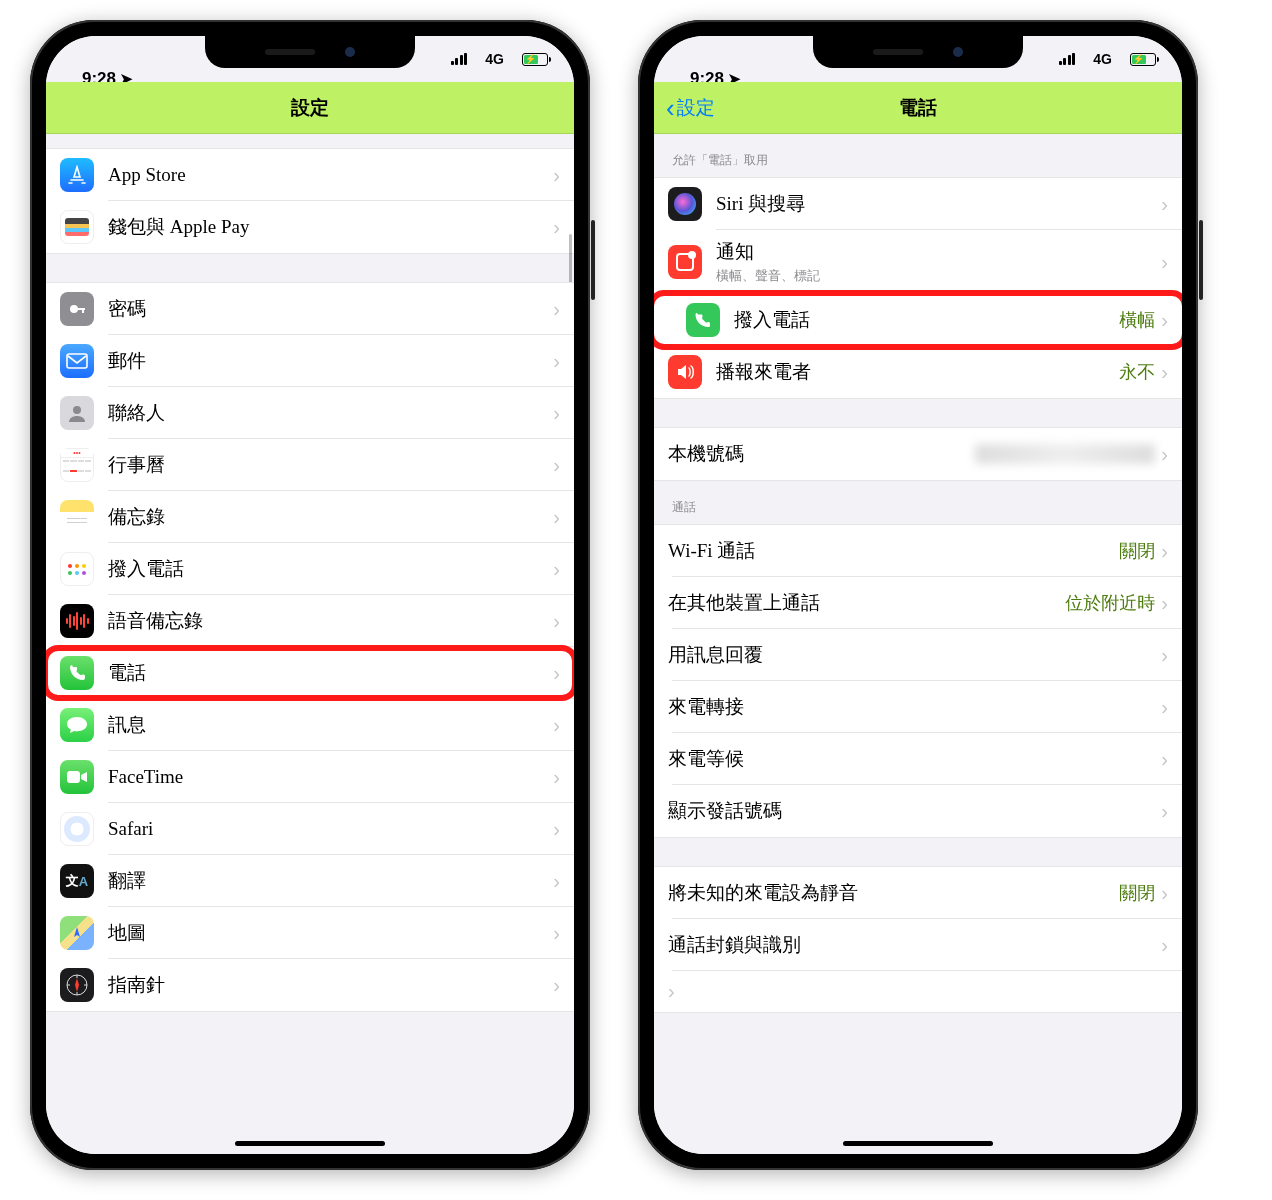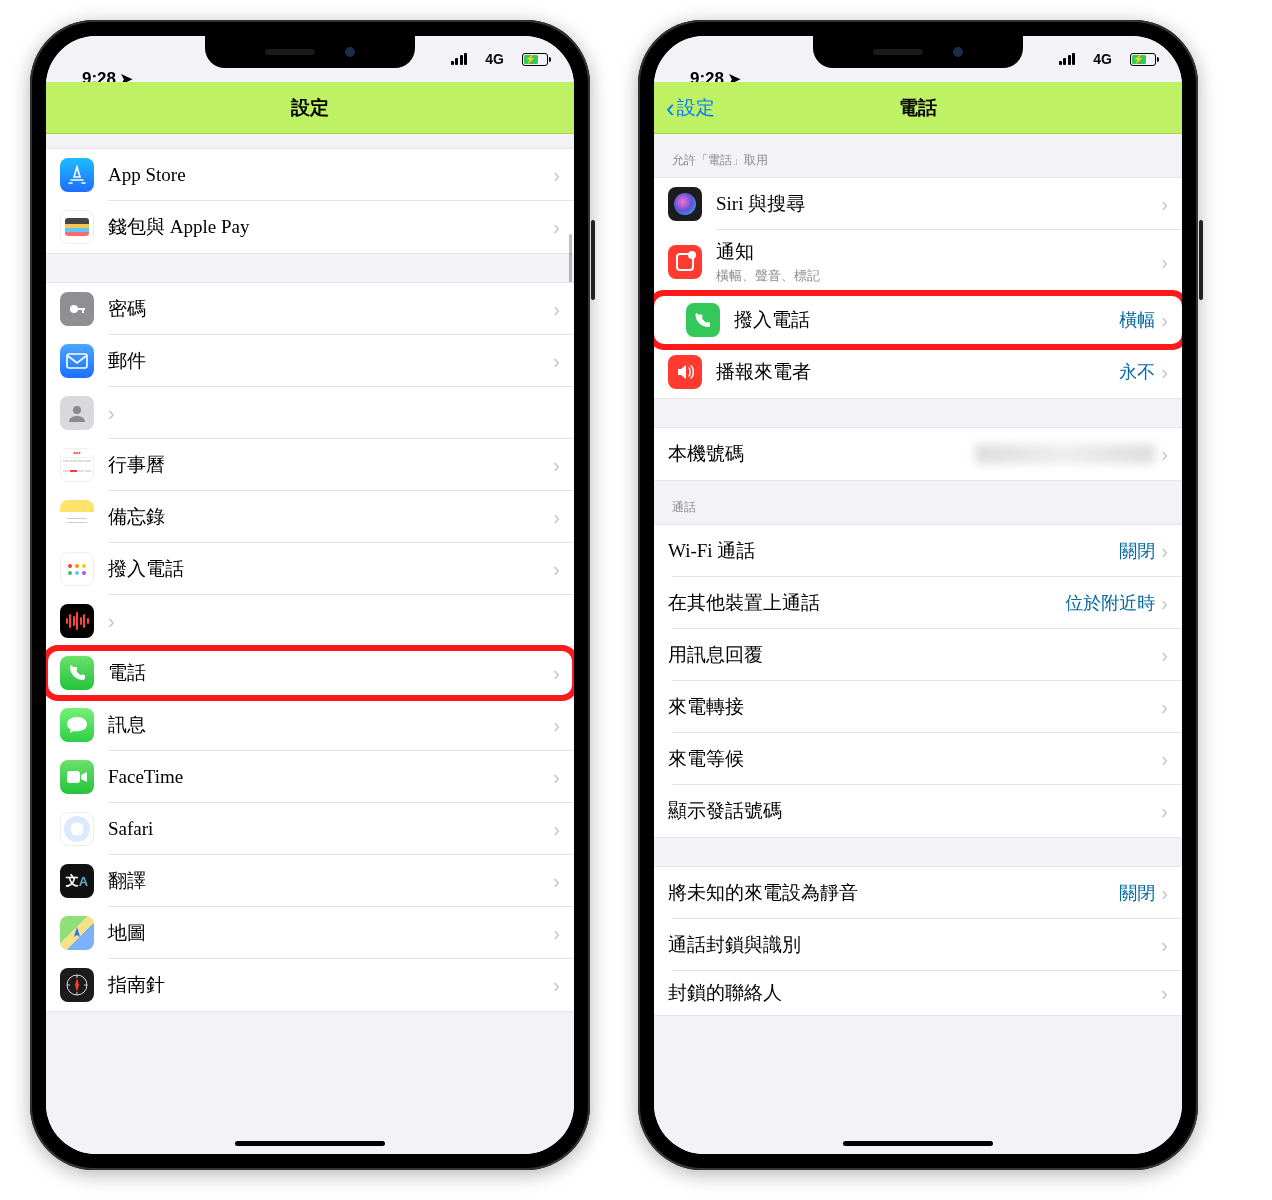--- a/index.html
+++ b/index.html
@@ -108,21 +108,21 @@
   }
   .row.no-icon:not(:last-child)::after{left:18px;}
   .icon{
     width:34px;height:34px;border-radius:8px;margin-right:14px;
     display:flex;align-items:center;justify-content:center;
     font-size:18px;color:#fff;flex-shrink:0;
   }
   .label-col{flex:1;min-width:0;font-family:Liberation Serif, serif;}
   .row-label{font-size:19px;color:#000;}
   .row-sub{font-size:13px;color:#8a8a8e;margin-top:2px;}
-  .row-detail{font-size:18px;color:#0369a1;margin-right:6px;}
+  .row-detail{font-size:18px;color:#4d7c0f;margin-right:6px;}
   .chev{color:#c6c6c8;font-size:20px;font-weight:400;}
   .spacer{height:28px;}
   .spacer-sm{height:14px;}
 
   .highlight{
     position:absolute;
     border:6px solid #ff1a1a;
     border-radius:16px;
     pointer-events:none;
     z-index:5;
@@ -256,20 +256,23 @@
             </div>
           <span class="chev">›</span>
         </div>
         <div class="row">
           <div class="icon ic-contacts">
             <svg width="20" height="20" viewBox="0 0 20 20" fill="#8a8a8e">
                 <circle cx="10" cy="7" r="4"></circle>
                 <path d="M2 19c0-4 4-6 8-6s8 2 8 6z"></path>
               </svg>
           </div>
+          <div class="label-col">
+              <div class="row-label">聯絡人</div>
+            </div>
           <span class="chev">›</span>
         </div>
         <div class="row">
           <div class="icon ic-calendar">
             <div style="width:100%;height:9px;background:#fff;border-bottom:1px solid #eee;font-size:7px;color:#ff3b30;text-align:center;">•••</div>
             <div style="flex:1;width:100%;display:grid;grid-template-columns:repeat(4,1fr);gap:1px;padding:2px;">
               <span style="background:#ddd;height:2px;"></span>
                 <span style="background:#ddd;height:2px;"></span>
                 <span style="background:#ddd;height:2px;"></span>
                 <span style="background:#ddd;height:2px;"></span>
@@ -317,20 +320,23 @@
             <div class="voicewave">
                 <span style="height:6px;"></span>
                 <span style="height:14px;"></span>
                 <span style="height:10px;"></span>
                 <span style="height:18px;"></span>
                 <span style="height:8px;"></span>
                 <span style="height:14px;"></span>
                 <span style="height:6px;"></span>
               </div>
           </div>
+          <div class="label-col">
+              <div class="row-label">語音備忘錄</div>
+            </div>
           <span class="chev">›</span>
         </div>
 
         <div class="row" style="position:relative;">
           <div class="highlight" style="left:-4px;right:-4px;top:-2px;bottom:-2px;"></div>
           <div class="icon ic-phone">
             <svg width="20" height="20" viewBox="0 0 20 20" fill="#fff">
                 <path d="M5 2c-1 0-2 1-2 2 0 7 6 13 13 13 1 0 2-1 2-2v-2c0-1-1-1.5-2-1.5l-2 .5c-.5.1-1 0-1.3-.4L10 9c-.4-.4-.5-.8-.4-1.3l.5-2C10.3 4.7 9.8 4 9 4H6z"></path>
               </svg>
           </div>
@@ -569,23 +575,20 @@
           <span class="row-detail">關閉</span>
           <span class="chev">›</span>
         </div>
         <div class="row no-icon">
           <div class="label-col">
               <div class="row-label">通話封鎖與識別</div>
             </div>
           <span class="chev">›</span>
         </div>
         <div class="row no-icon" style="min-height:40px;">
-          <div class="label-col">
-              <div class="row-label">封鎖的聯絡人</div>
-            </div>
           <span class="chev">›</span>
         </div>
       </div>
 
     </div>
     <div class="home-indicator"></div>
   </div>
 </div>
 
 </body></html>

